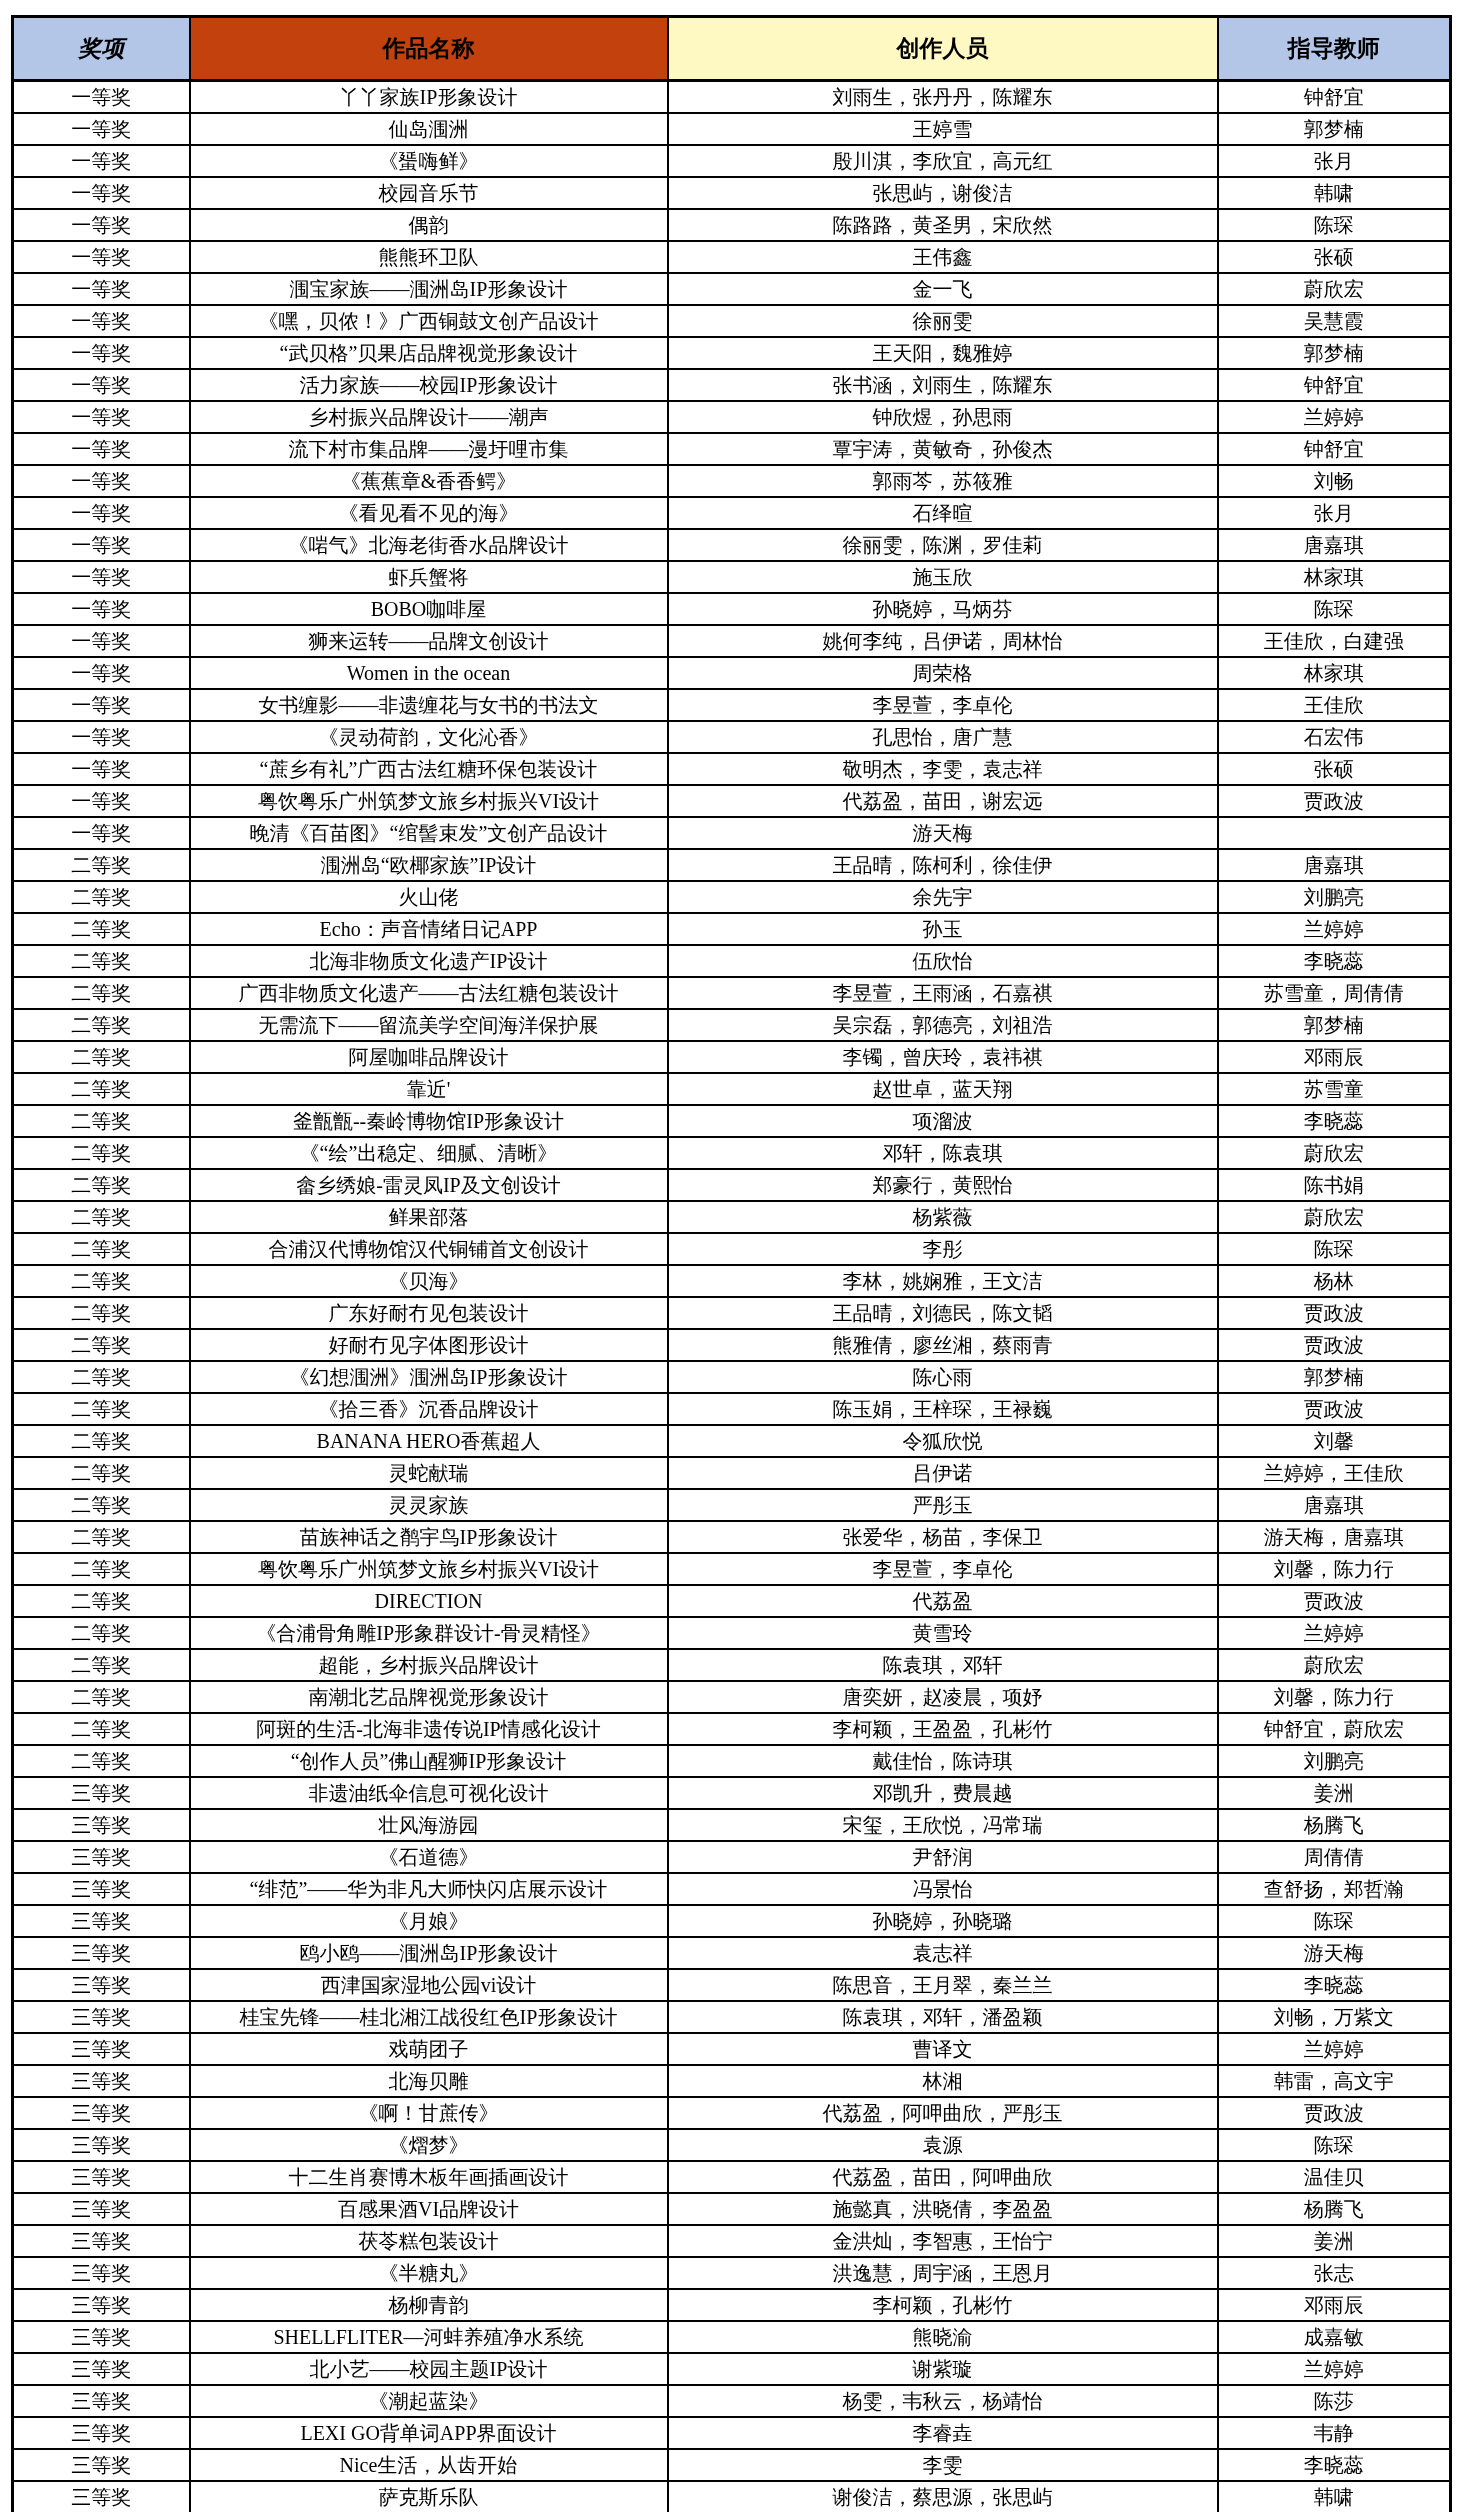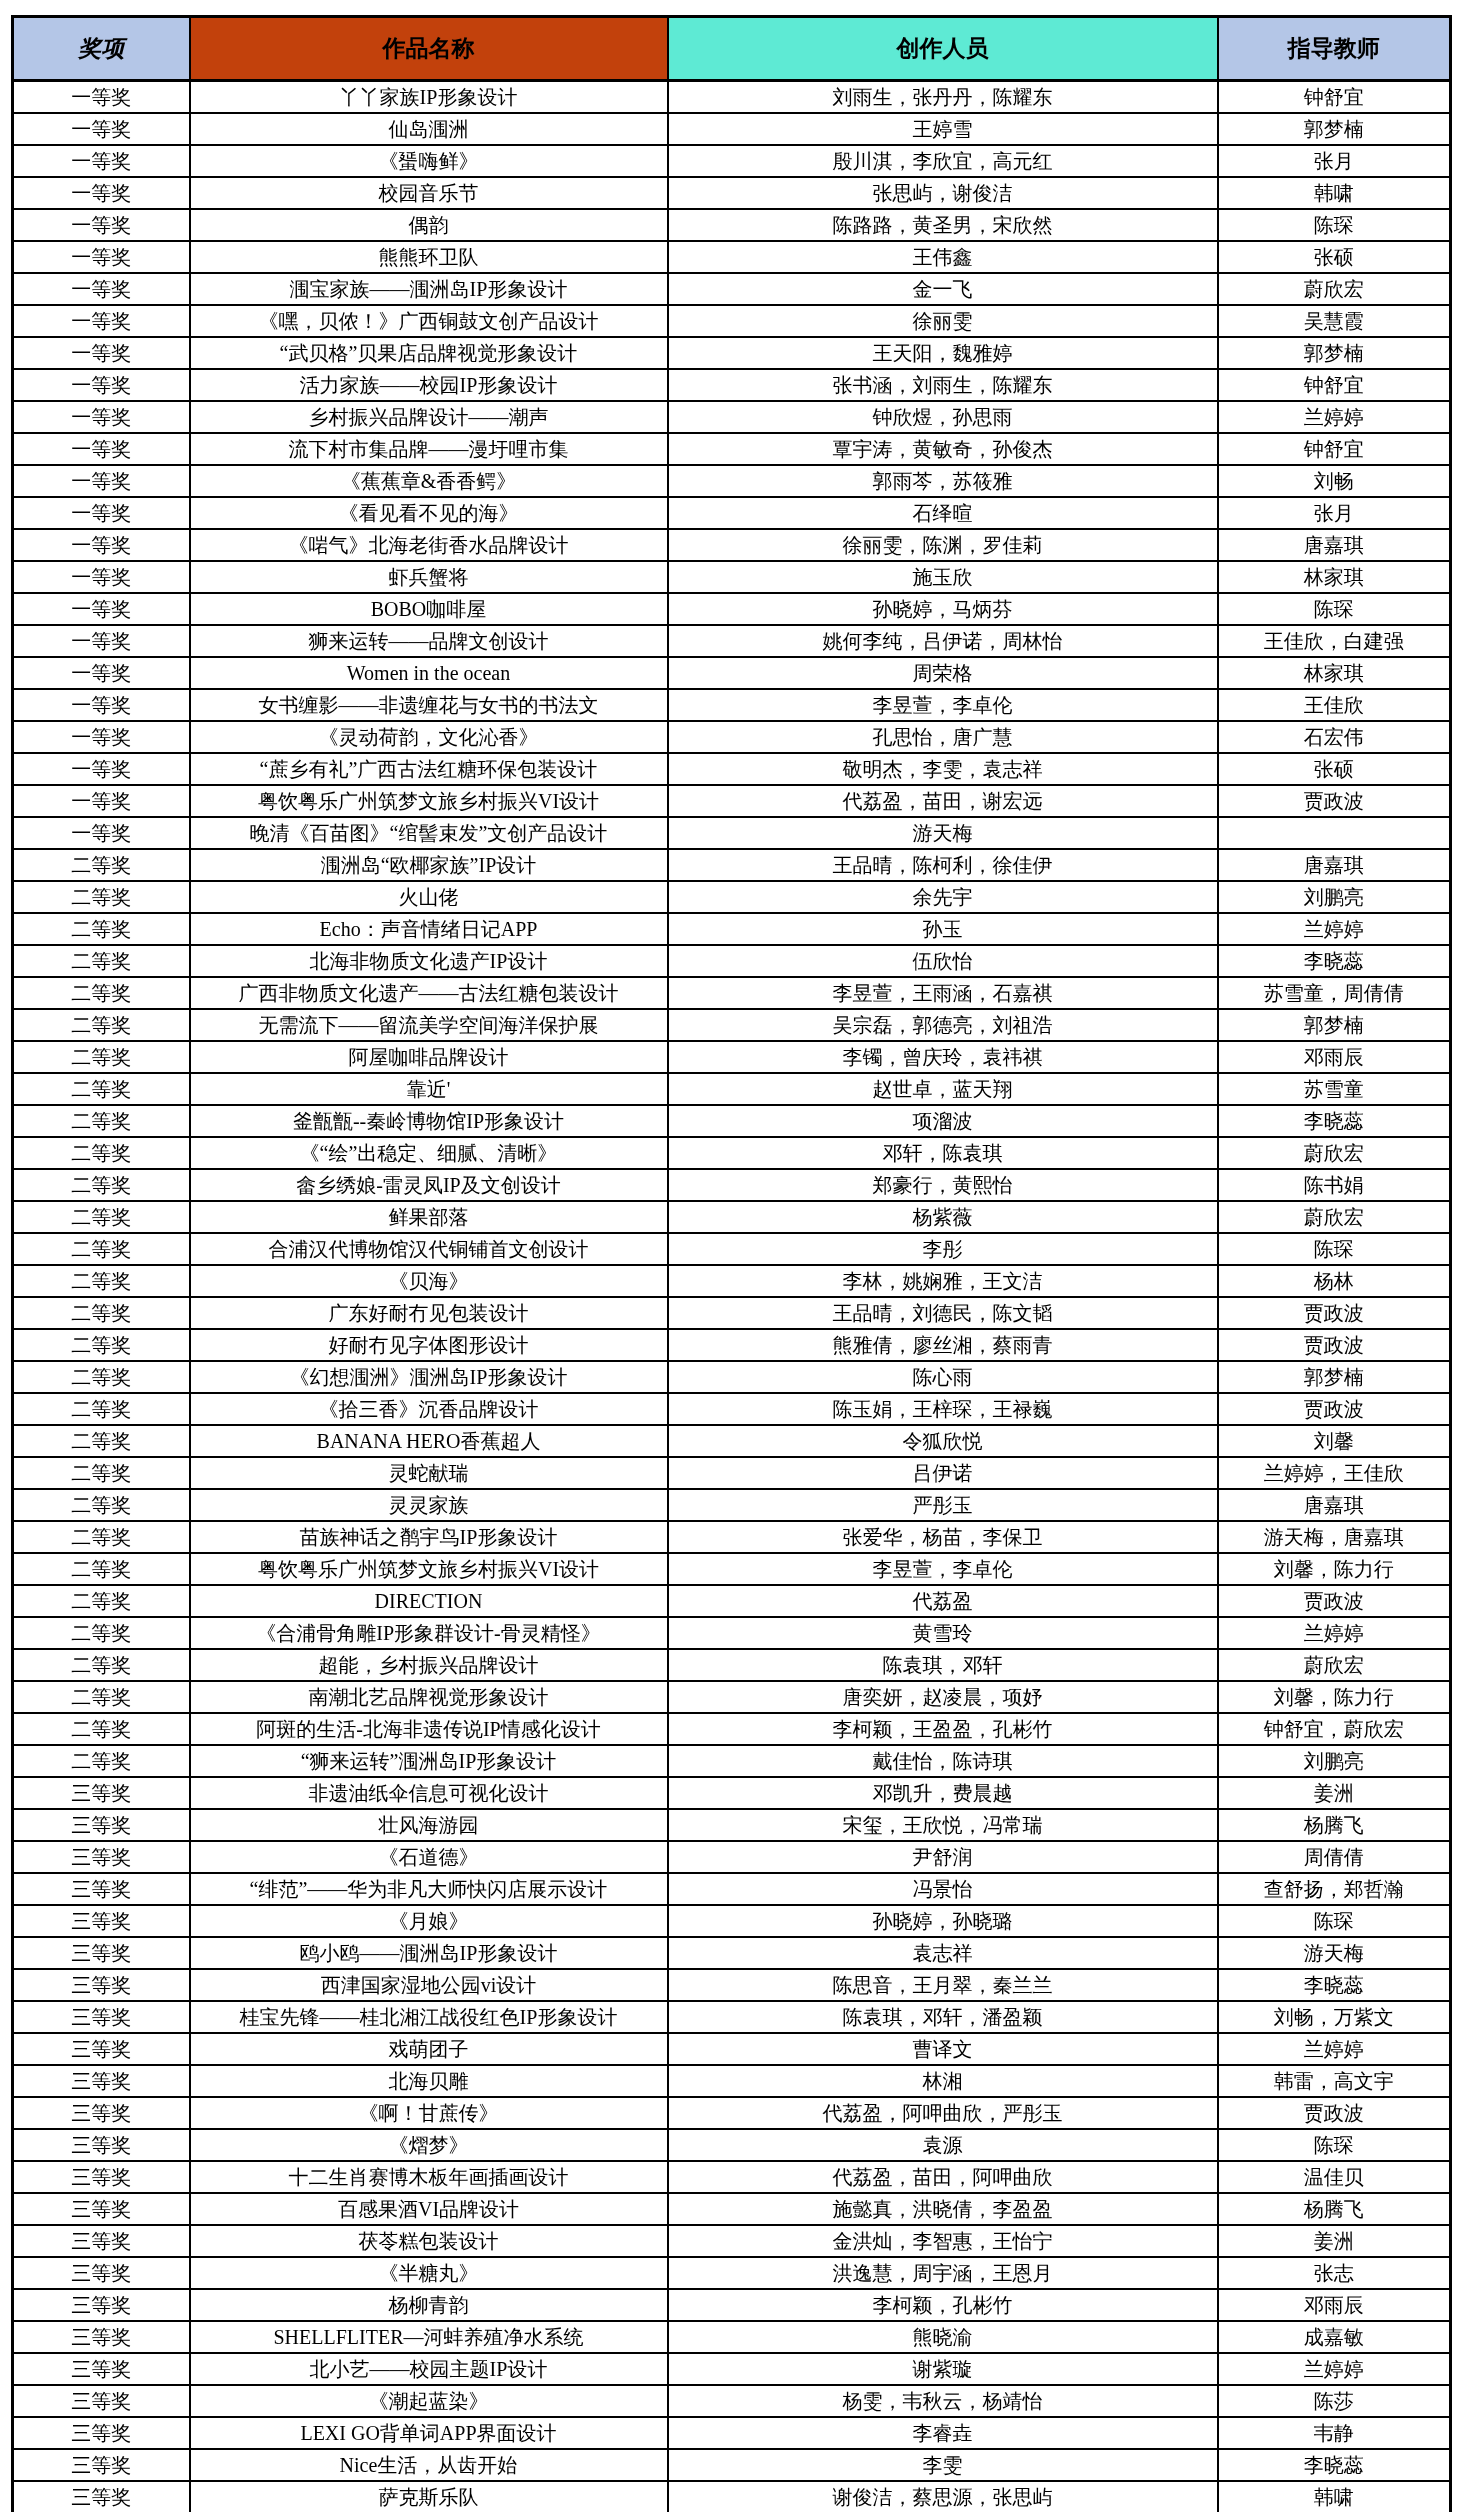--- a/index.html
+++ b/index.html
@@ -27,21 +27,21 @@
     <colgroup>
       <col class="c1">
         <col class="c2">
         <col class="c3">
         <col class="c4">
     </colgroup>
     <thead>
       <tr>
         <th style="background: rgb(180, 198, 231); font-style: italic;">奖项</th>
         <th style="background: #c2410c;">作品名称</th>
-        <th style="background: #5eead4;">创作人员</th>
+        <th style="background: #fef9c3;">创作人员</th>
         <th style="background: rgb(180, 198, 231);">指导教师</th>
       </tr>
     </thead>
     <tbody id="rows">
         <tr>
           <td>一等奖</td>
           <td>丫丫家族IP形象设计</td>
           <td>刘雨生，张丹丹，陈耀东</td>
           <td>钟舒宜</td>
         </tr>
@@ -346,21 +346,21 @@
           <td>刘馨，陈力行</td>
         </tr>
         <tr>
           <td>二等奖</td>
           <td>阿斑的生活-北海非遗传说IP情感化设计</td>
           <td>李柯颖，王盈盈，孔彬竹</td>
           <td>钟舒宜，蔚欣宏</td>
         </tr>
         <tr>
           <td>二等奖</td>
-          <td>“狮来运转”涠洲岛IP形象设计</td>
+          <td>“创作人员”佛山醒狮IP形象设计</td>
           <td>戴佳怡，陈诗琪</td>
           <td>刘鹏亮</td>
         </tr>
         <tr>
           <td>三等奖</td>
           <td>非遗油纸伞信息可视化设计</td>
           <td>邓凯升，费晨越</td>
           <td>姜洲</td>
         </tr>
         <tr>

